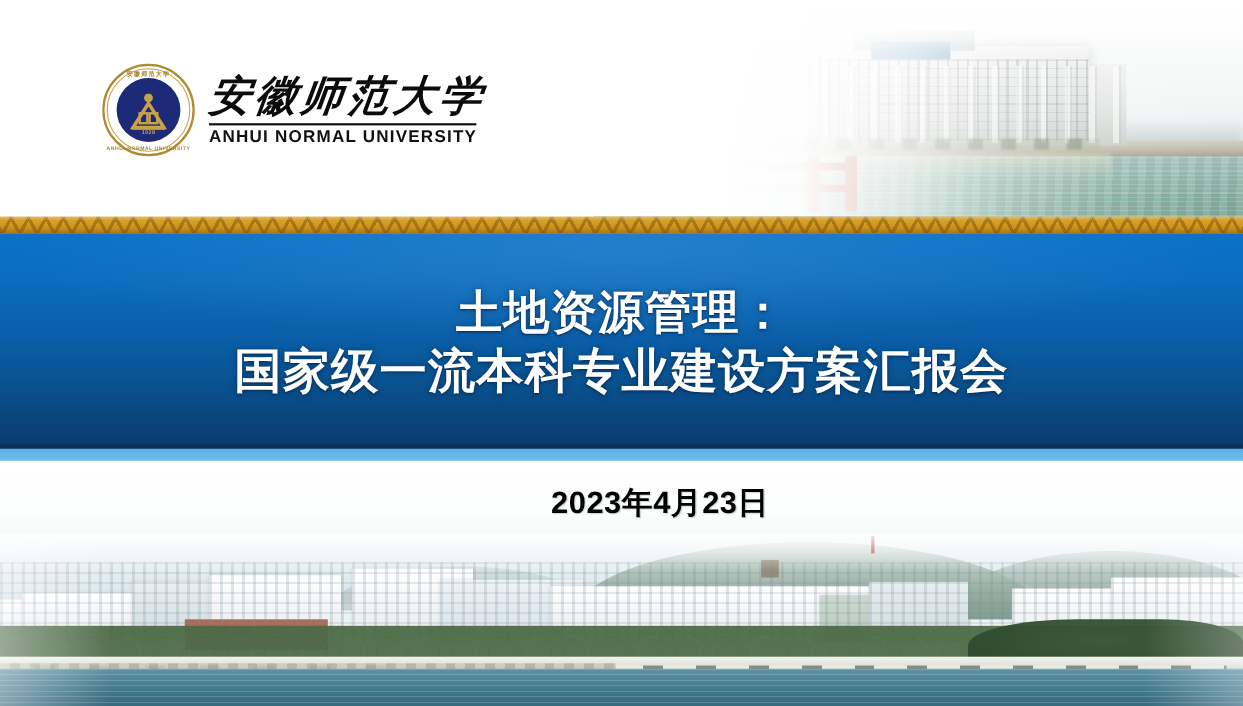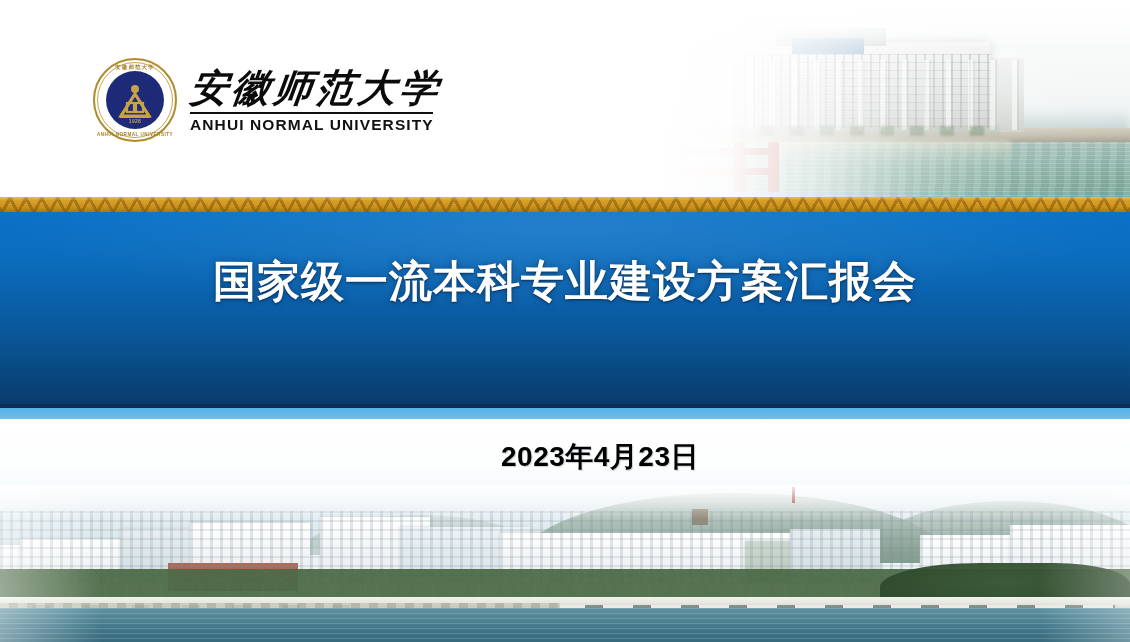--- a/index.html
+++ b/index.html
@@ -525,20 +525,21 @@
   </div>
 
   <div class="gold-band">
     <div class="gold-band-pattern"></div>
     <div class="gold-band-hi"></div>
   </div>
 
   <div class="banner">
     <div class="banner-sheen"></div>
     <div class="banner-title">
+      <div class="ln1">土地资源管理：</div>
       <div class="ln2">国家级一流本科专业建设方案汇报会</div>
     </div>
   </div>
   <div class="band-navy-edge"></div>
   <div class="band-lightblue"></div>
 
   <div class="date-area"></div>
   <div class="date-text">2023年4月23日</div>
 
   <div class="footer-photo">

